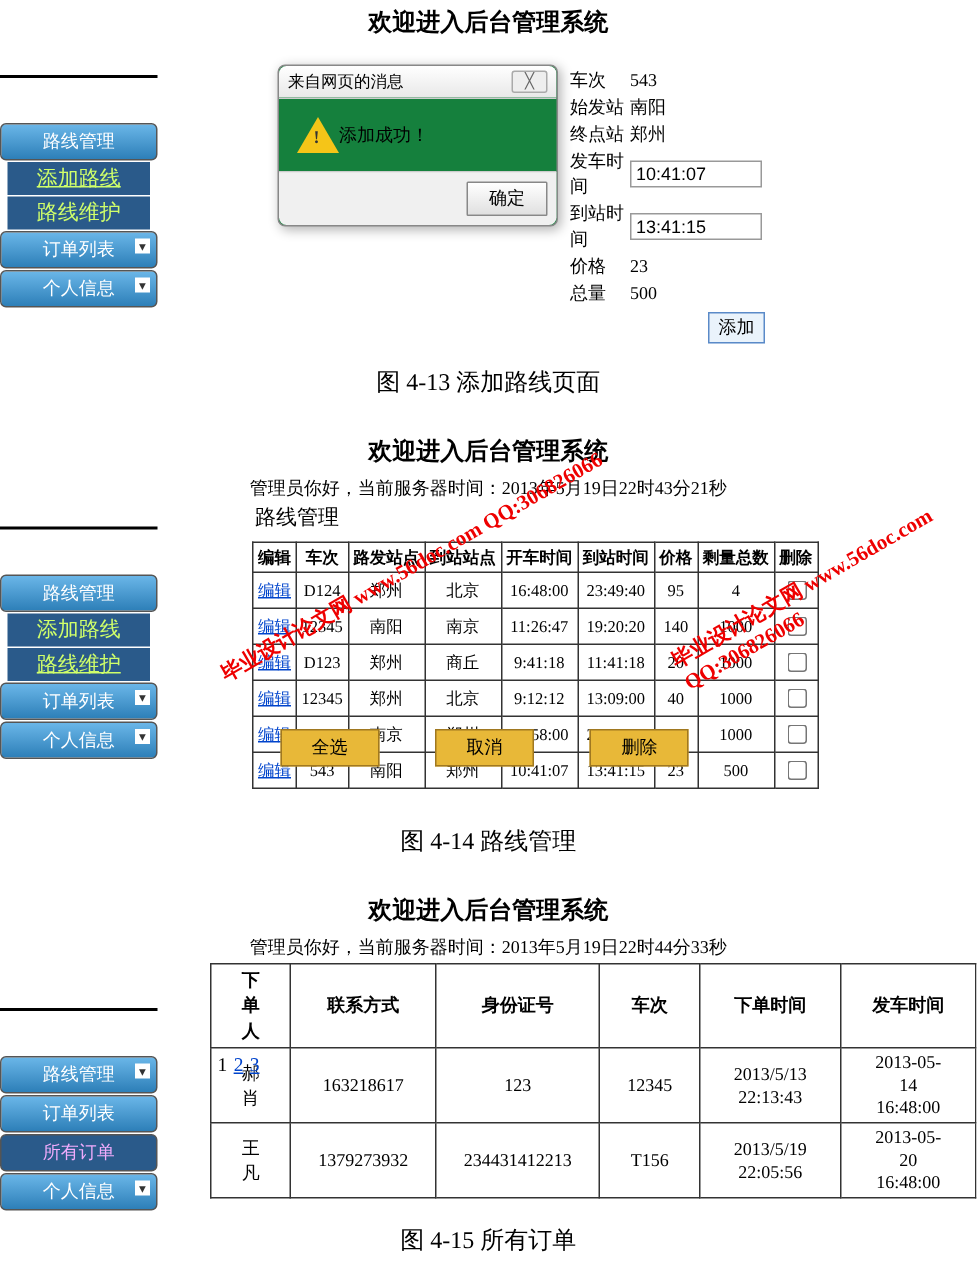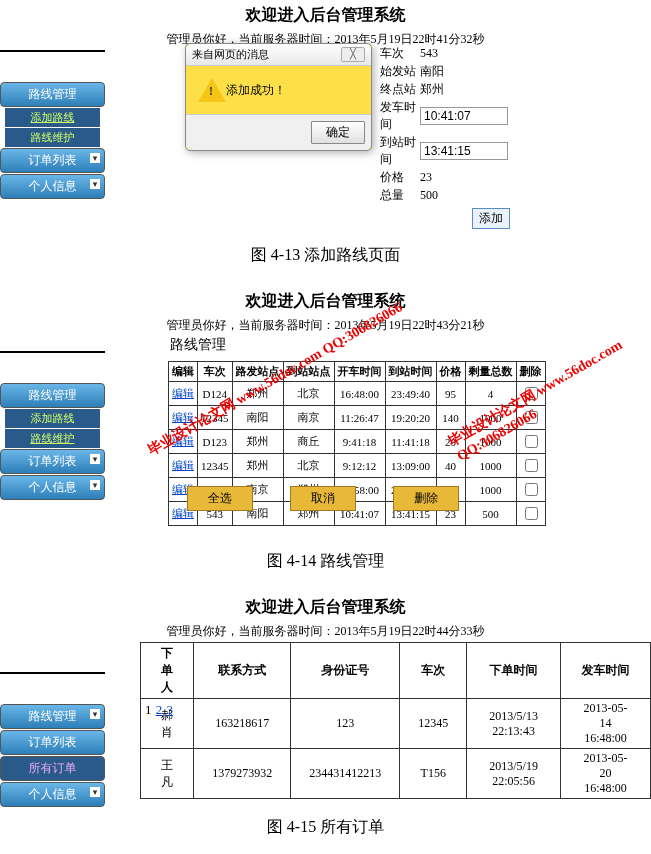--- a/index.html
+++ b/index.html
@@ -54,21 +54,21 @@
   font-size: 12px;
   text-align: center;
   padding: 3px 0;
   margin-bottom: 1px;
   cursor: pointer;
   position: relative;
 }
 .sidebar-sub {
   background: #2a5a8a;
   color: #d0ff6a;
-  font-size: 11px;
+  font-size: 14px;
   text-align: center;
   padding: 2px 0;
   margin: 0 5px 1px 5px;
   cursor: pointer;
 }
 .sidebar-sub.active {
   text-decoration: underline;
 }
 .expand-icon {
   position: absolute;
@@ -111,21 +111,21 @@
   padding: 1px 6px;
   font-size: 12px;
   cursor: pointer;
 }
 
 .dialog {
   position: absolute;
   left: 185px;
   top: 38px;
   width: 185px;
-  background: #fde047;
+  background: #15803d;
   border: 1px solid #888;
   box-shadow: 2px 2px 8px rgba(0,0,0,0.3);
   border-radius: 5px;
 }
 .dialog-title {
   background: linear-gradient(#fff, #e8e8e8);
   border-bottom: 1px solid #ccc;
   padding: 3px 6px;
   font-size: 11px;
   display: flex;
@@ -261,23 +261,20 @@
 .sidebar-item.dark {
   background: #2a5a8a;
   color: #f0abfc;
 }
 </style>
 </head>
 <body>
 
 <div class="section sec1">
   <div class="header-title">欢迎进入后台管理系统</div>
-  <div class="admin-line">
-    <span>管理员你好，当前服务器时间：</span><span>2013年5月19日22时41分32秒</span>
-  </div>
 
   <div class="sidebar" style="top:45px">
     <div class="sidebar-top-border"></div>
     <div class="sidebar-item">
       <span>路线管理</span>
     </div>
     <div class="sidebar-sub active">添加路线</div>
     <div class="sidebar-sub">路线维护</div>
     <div class="sidebar-item">
       <span>订单列表</span>

